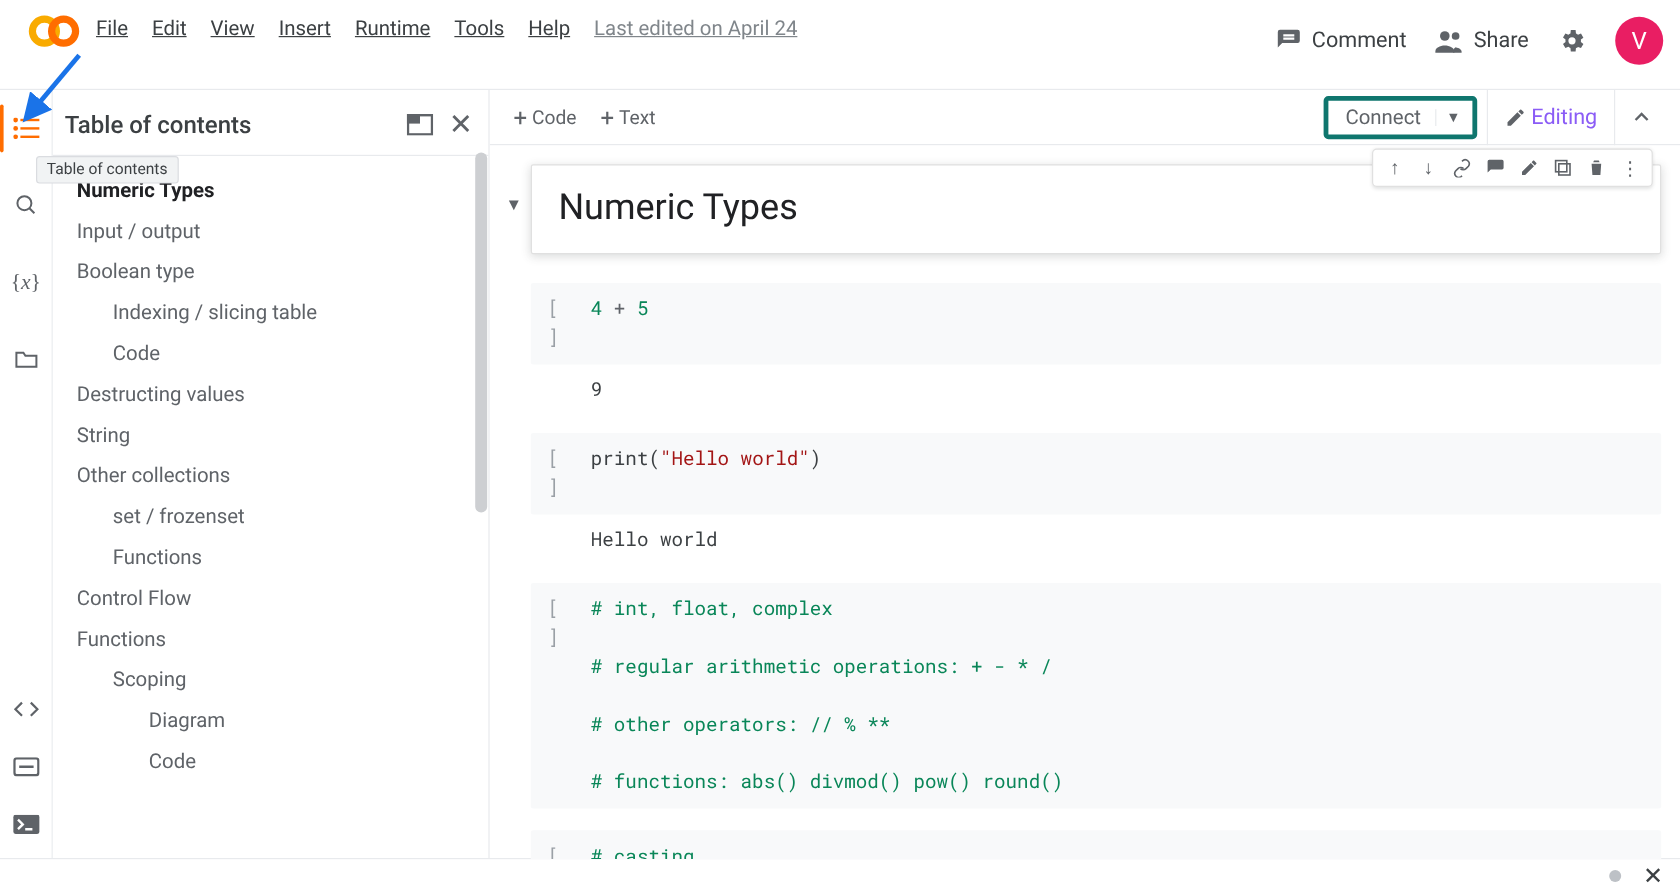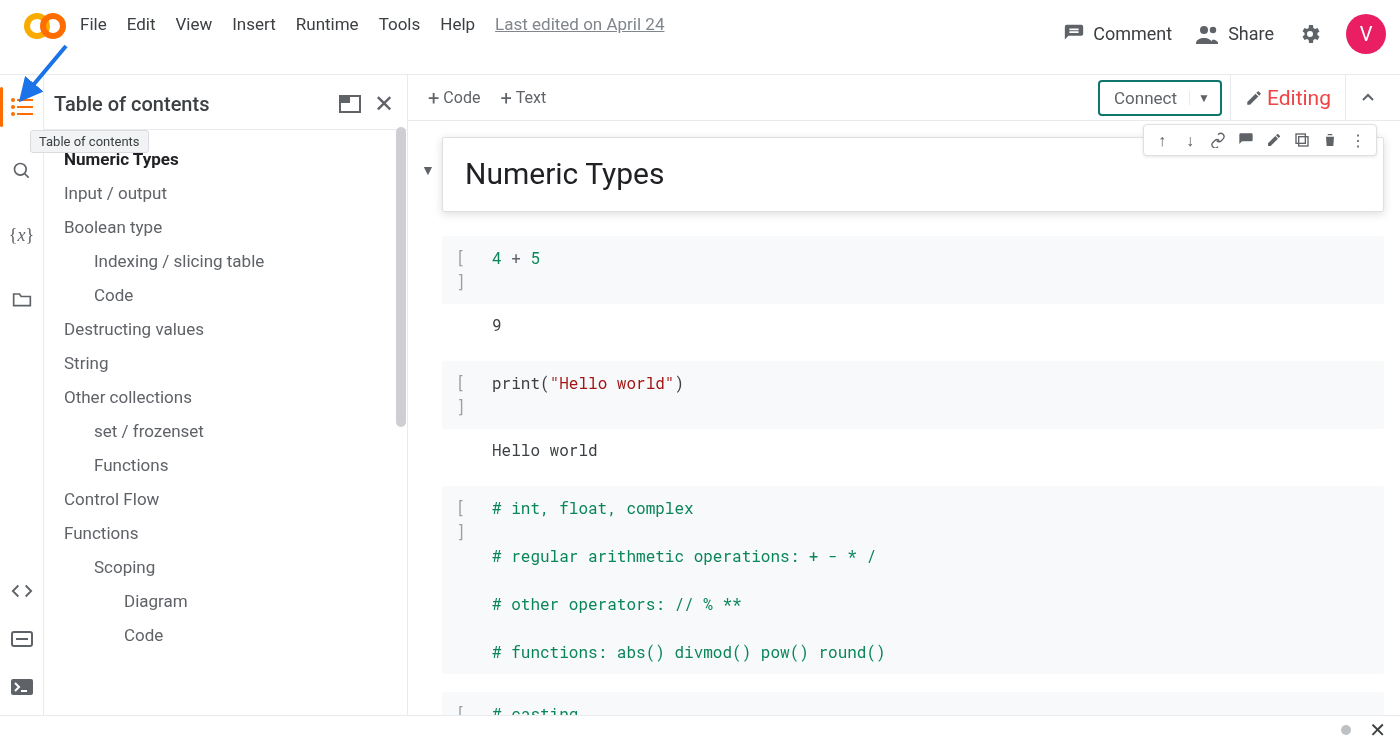--- a/index.html
+++ b/index.html
@@ -9,21 +9,21 @@
   
   .header { display:flex; align-items:flex-start; padding:6px 14px 0 10px; height:74px; }
   .logo-col { width:70px; display:flex; flex-direction:column; align-items:center; padding-top:6px; }
   .colab-logo { width:44px; height:28px; position:relative; display:flex; align-items:center; justify-content:center; }
   .title-col { flex:1; min-width:0;}
   .title-row { display:flex; align-items:center; gap:8px; padding-top:2px;}
   .drive-icon { width:22px; height:20px; }
   .doc-title { font-size:22px; color:#3c4043; font-weight:400;}
   .star { color:#bdc1c6; font-size:22px; padding:0 4px; cursor:pointer;}
   .menubar { display:flex; gap:20px; padding-top:8px; font-size:17px; color:#3c4043; align-items:center;}
-  .menubar span { cursor:pointer; }
+  .menubar span { cursor:pointer;text-decoration:underline; }
   .last-edit { color:#80868b; text-decoration:underline; cursor:pointer; }
   .header-right { display:flex; align-items:center; gap:24px; padding-top:8px;}
   .hbtn { display:flex; align-items:flex-start; gap:8px; color:#3c4043; font-size:18px; cursor:pointer;}
   .hbtn svg { fill:#5f6368; }
   .avatar { width:40px; height:40px; border-radius:50%; background:#e91e63; color:#fff; display:flex; align-items:center; justify-content:center; font-size:20px; cursor:pointer;}
 
   
   .workspace { flex:1; display:flex; border-top:1px solid #e8eaed; min-height:0;}
   .rail { width:44px; border-right:1px solid #e8eaed; display:flex; flex-direction:column; align-items:center; padding-top:18px; gap:36px;}
   .rail-bottom { margin-top:auto; display:flex; flex-direction:column; align-items:center; gap:20px; padding-bottom:14px;}
@@ -52,22 +52,22 @@
 
   
   .arrow { position:absolute; top:44px; left:18px; z-index:49; pointer-events:none;}
 
   
   .main { flex:1; display:flex; flex-direction:column; min-width:0; background:#fff;}
   .toolbar { height:46px; border-bottom:1px solid #e8eaed; display:flex; align-items:center; padding:0 10px;}
   .tbtn { display:flex; align-items:center; gap:4px; color:#5f6368; font-size:16px; padding:6px 10px; cursor:pointer; border-radius:4px;}
   .tbtn span.plus { font-size:20px; line-height:14px; }
   .toolbar-right { margin-left:auto; display:flex; align-items:center; gap:0;}
-  .pill { display:flex; align-items:center; gap:4px; border-left:1px solid #e8eaed; height:46px; padding:0 14px; cursor:pointer; color:#ef4444; font-size:21px;}
-  .connect-group { display:flex; align-items:center; border:2px solid #0f766e; border-radius:4px; height:36px; padding:0 2px; margin-right:8px;}
+  .pill { display:flex; align-items:center; gap:4px; border-left:1px solid #e8eaed; height:46px; padding:0 14px; cursor:pointer; color:#8b5cf6; font-size:18px;}
+  .connect-group { display:flex; align-items:center; border:4px solid #0f766e; border-radius:4px; height:36px; padding:0 2px; margin-right:8px;}
   .connect-group .seg { padding:0 12px; display:flex; align-items:center; gap:6px; color:#5f6368; font-size:17px; cursor:pointer;}
   .connect-group .dd { border-left:1px solid #e8eaed; padding:0 8px; font-size:12px;}
 
   .note-area { flex:1; overflow-y:auto; padding:16px 16px 0 10px; position:relative;}
   
   
   .heading-cell { position:relative; margin-left:24px; background:#fff; border:1px solid #e0e0e0; border-radius:2px; box-shadow:0 2px 8px rgba(60,64,67,.18); padding:18px 22px 20px 22px; margin-bottom:24px;}
   .heading-cell h1 { font-size:30px; font-weight:400; color:#202124;}
   .collapse-caret { position:absolute; left:-22px; top:24px; color:#5f6368; font-size:14px; cursor:pointer;}
   .cell-toolbar { position:absolute; top:-14px; right:6px; height:32px; background:#fff; border:1px solid #e0e0e0; border-radius:4px; display:flex; align-items:center; padding:0 4px; box-shadow:0 1px 3px rgba(60,64,67,.15);}

